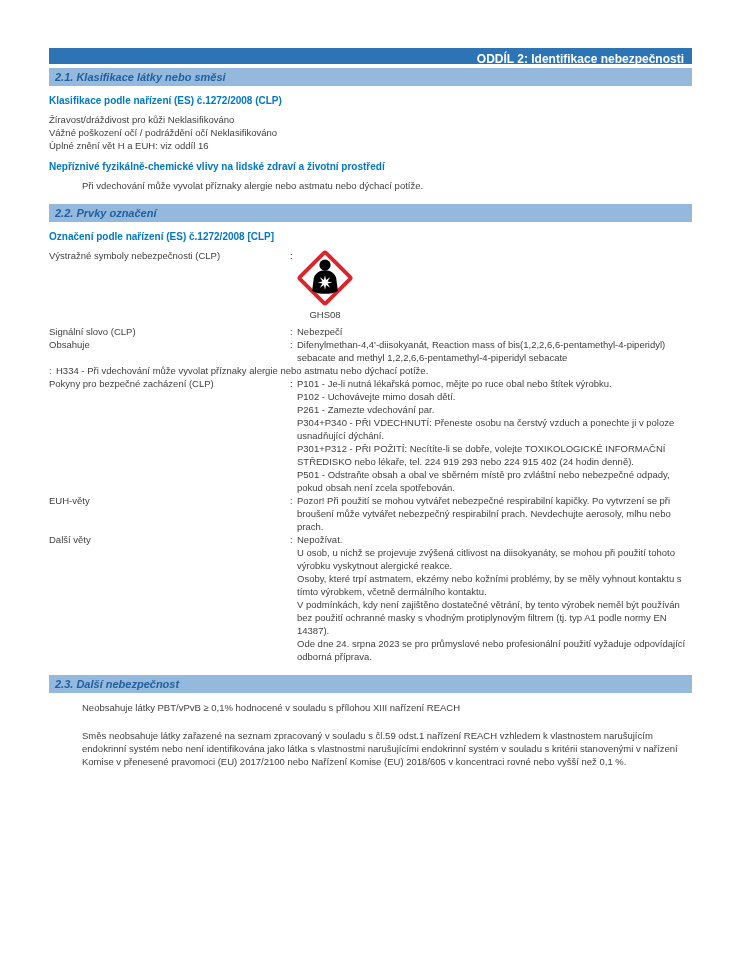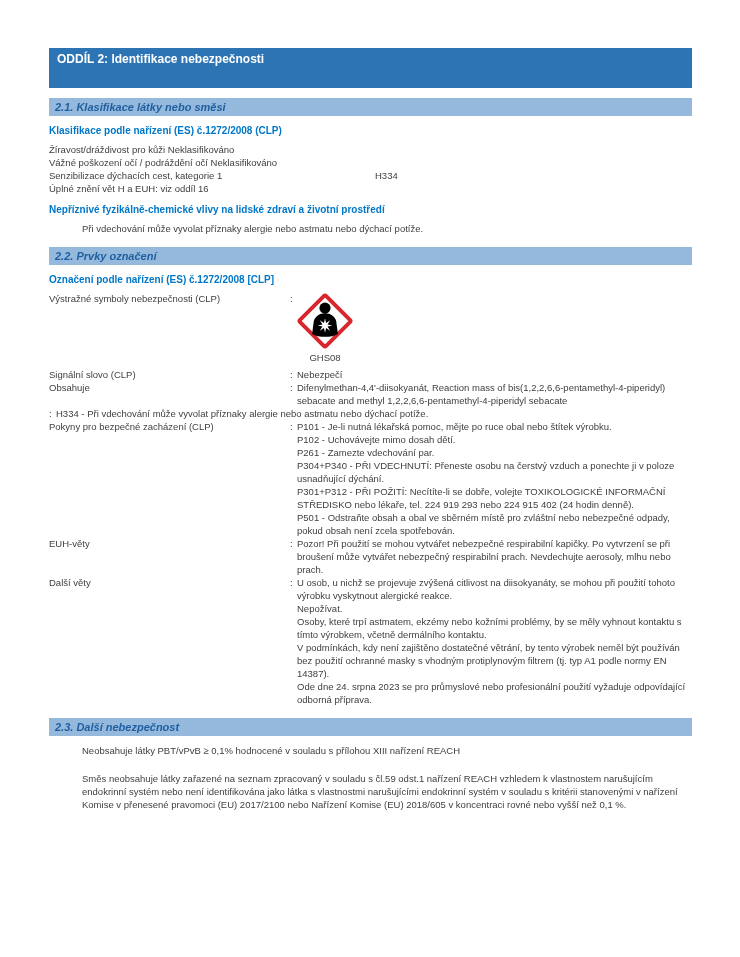--- a/index.html
+++ b/index.html
@@ -19,24 +19,25 @@
     width: 643px;
     font-size: 9.5px;
     line-height: 13px;
     color: #3e3e3e;
   }
   .band {
     background: #2d74b5;
     color: #ffffff;
     font-weight: bold;
     font-size: 12px;
-    height: 40px;
+    height: 16px;
     line-height: 22px;
     padding: 0 8px;
-    margin-bottom: 10px;
+    margin-bottom: 4px;
+    text-align: right;
   }
   .subband {
     background: #95b9dd;
     color: #1f5fa0;
     font-weight: bold;
     font-size: 11px;
     height: 18px;
     line-height: 18px;
     padding: 0 6px;
     margin: 12px 0 8px 0;
@@ -81,24 +82,20 @@
         <div class="cls-row">
           <span class="cls-text">Žíravost/dráždivost pro kůži Neklasifikováno</span>
           <span class="cls-hcode"></span>
         </div>
 
         <div class="cls-row">
           <span class="cls-text">Vážné poškození očí / podráždění očí Neklasifikováno</span>
           <span class="cls-hcode"></span>
         </div>
 
-        <div class="cls-row">
-          <span class="cls-text">Senzibilizace dýchacích cest, kategorie 1</span>
-          <span class="cls-hcode">H334</span>
-        </div>
 
         <div class="cls-row">
           <span class="cls-text">Úplné znění vět H a EUH: viz oddíl 16</span>
           <span class="cls-hcode"></span>
         </div>
       </div>
 
     <div class="lead">Nepříznivé fyzikálně-chemické vlivy na lidské zdraví a životní prostředí</div>
     <div class="para">Při vdechování může vyvolat příznaky alergie nebo astmatu nebo dýchací potíže.</div>
 
@@ -165,23 +162,23 @@
 
           <div class="val-line">Pozor! Při použití se mohou vytvářet nebezpečné respirabilní kapičky. Po vytvrzení se při broušení může vytvářet nebezpečný respirabilní prach. Nevdechujte aerosoly, mlhu nebo prach.</div>
         </span>
     </div>
 
     <div class="kv">
       <span class="lbl">Další věty</span>
       <span class="sep"></span>
       <span class="val">
 
+          <div class="val-line">Nepožívat.</div>
+
           <div class="val-line">U osob, u nichž se projevuje zvýšená citlivost na diisokyanáty, se mohou při použití tohoto výrobku vyskytnout alergické reakce.</div>
-
-          <div class="val-line">Nepožívat.</div>
 
           <div class="val-line">Osoby, které trpí astmatem, ekzémy nebo kožními problémy, by se měly vyhnout kontaktu s tímto výrobkem, včetně dermálního kontaktu.</div>
 
           <div class="val-line">V podmínkách, kdy není zajištěno dostatečné větrání, by tento výrobek neměl být používán bez použití ochranné masky s vhodným protiplynovým filtrem (tj. typ A1 podle normy EN 14387).</div>
 
           <div class="val-line">Ode dne 24. srpna 2023 se pro průmyslové nebo profesionální použití vyžaduje odpovídající odborná příprava.</div>
         </span>
     </div>
 
     <div class="subband">2.3. Další nebezpečnost</div>

